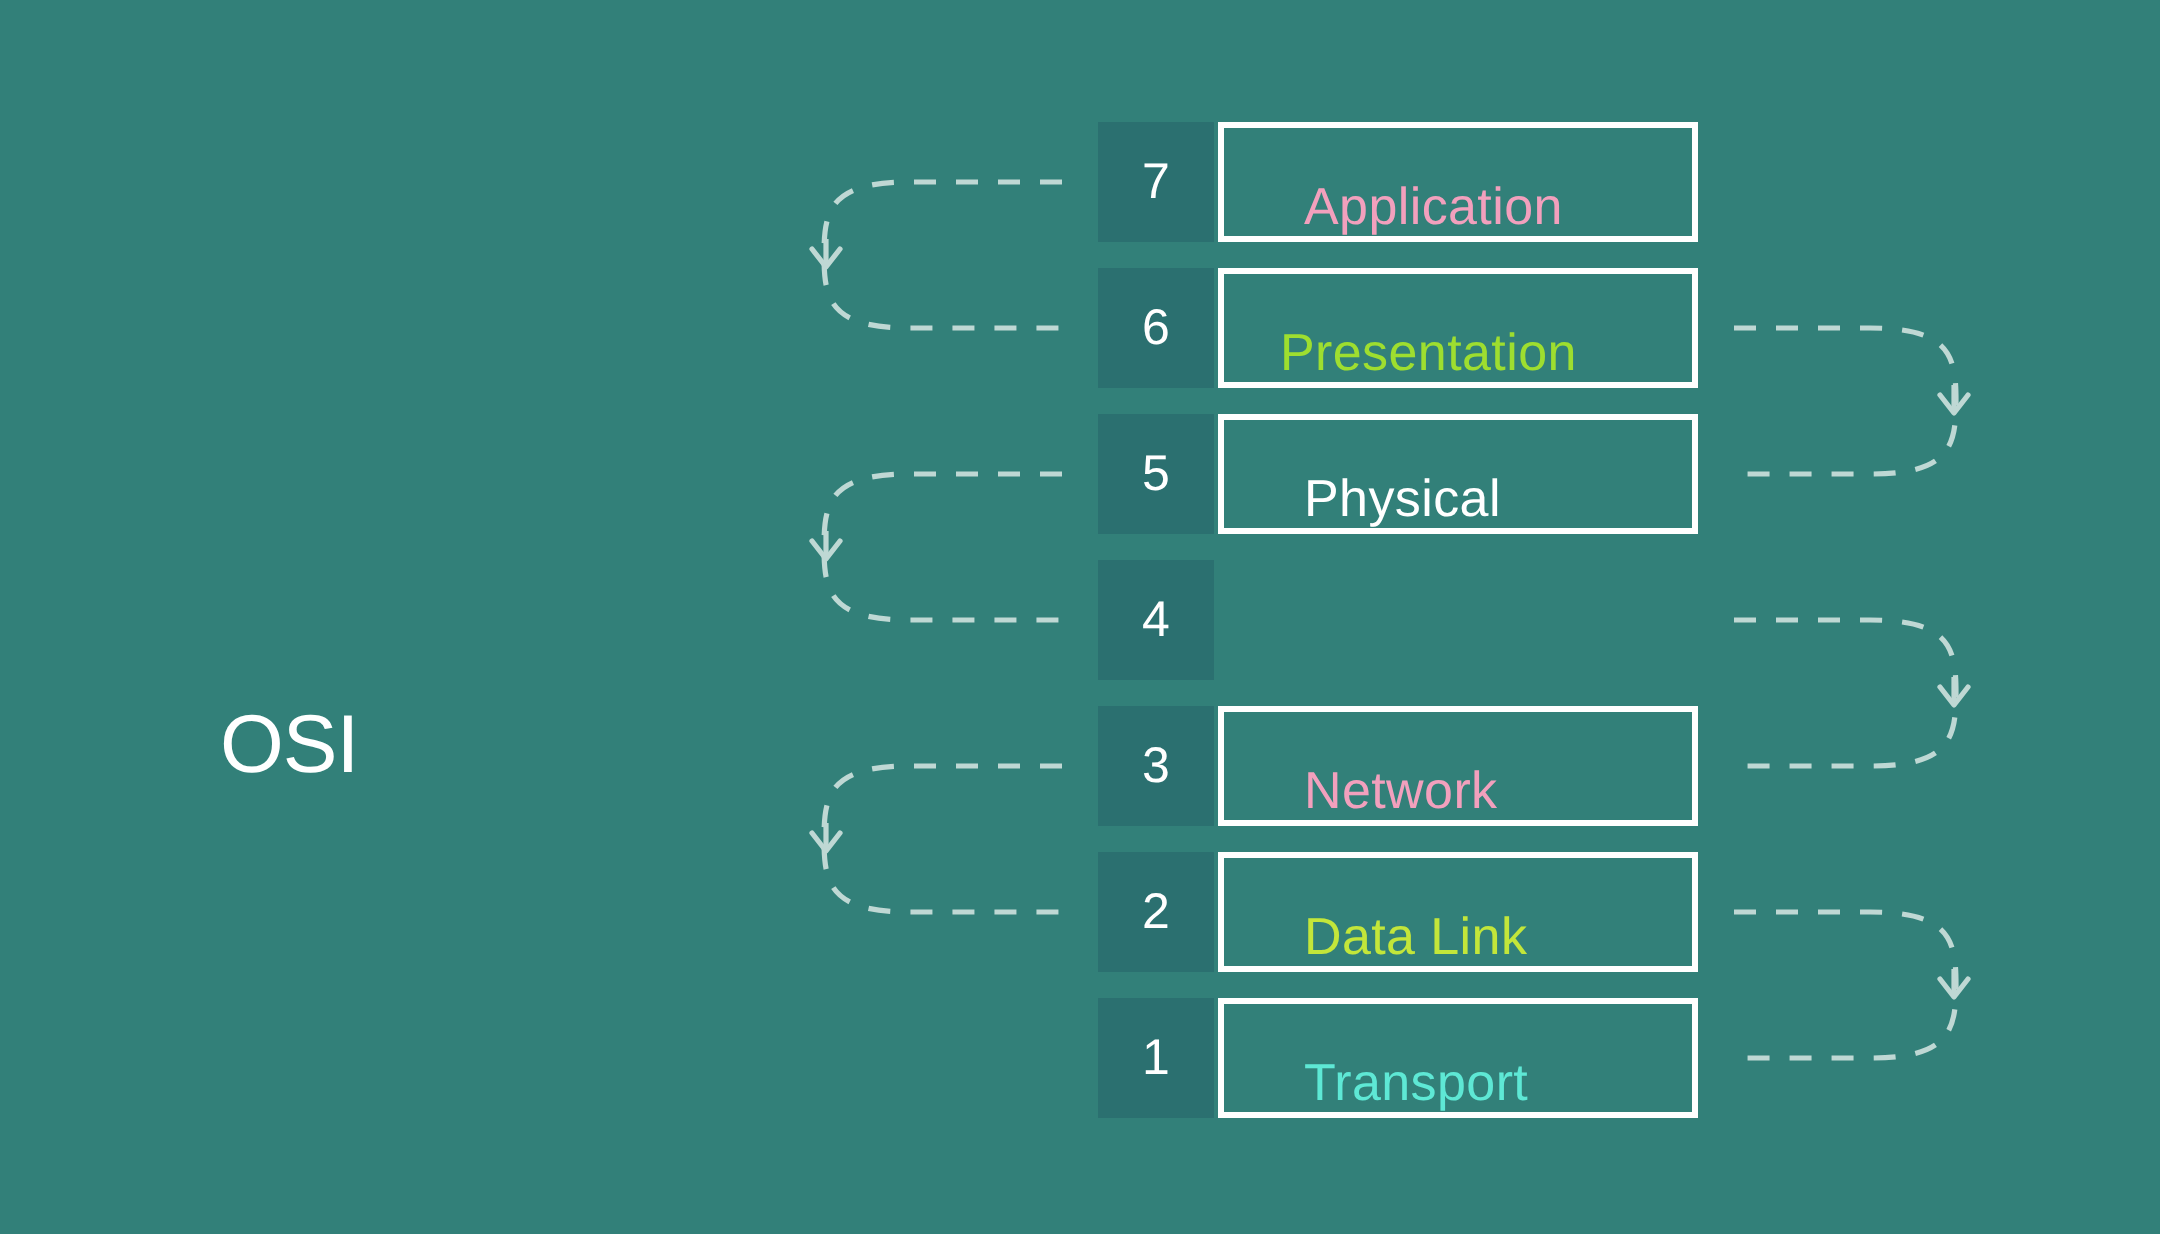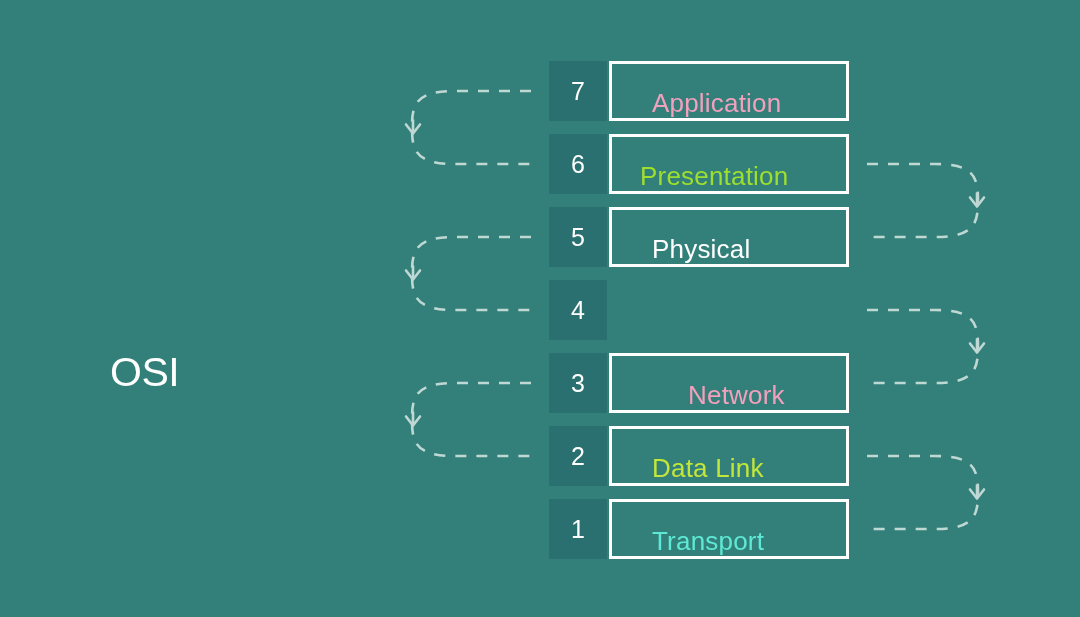--- a/index.html
+++ b/index.html
@@ -156,21 +156,21 @@
         <div class="layer-num" style="background: rgb(43, 112, 112); color: rgb(255, 255, 255);">5</div>
         <div class="layer-label-box" style="border-color: rgb(255, 255, 255);">
           <span class="layer-label" style="color: rgb(255, 255, 255);">Physical</span>
         </div>
       </div>
       <div class="layer-row" style="top: 219px;">
         <div class="layer-num" style="background: rgb(43, 112, 112); color: rgb(255, 255, 255);">4</div>
       </div>
       <div class="layer-row" style="top: 292px;">
         <div class="layer-num" style="background: rgb(43, 112, 112); color: rgb(255, 255, 255);">3</div>
-        <div class="layer-label-box" style="border-color: rgb(255, 255, 255); padding-left: 36px;">
+        <div class="layer-label-box" style="border-color: rgb(255, 255, 255);">
           <span class="layer-label" style="color: rgb(242, 160, 189);">Network</span>
         </div>
       </div>
       <div class="layer-row" style="top: 365px;">
         <div class="layer-num" style="background: rgb(43, 112, 112); color: rgb(255, 255, 255);">2</div>
         <div class="layer-label-box" style="border-color: rgb(255, 255, 255);">
           <span class="layer-label" style="color: rgb(195, 230, 58);">Data Link</span>
         </div>
       </div>
       <div class="layer-row" style="top: 438px;">

